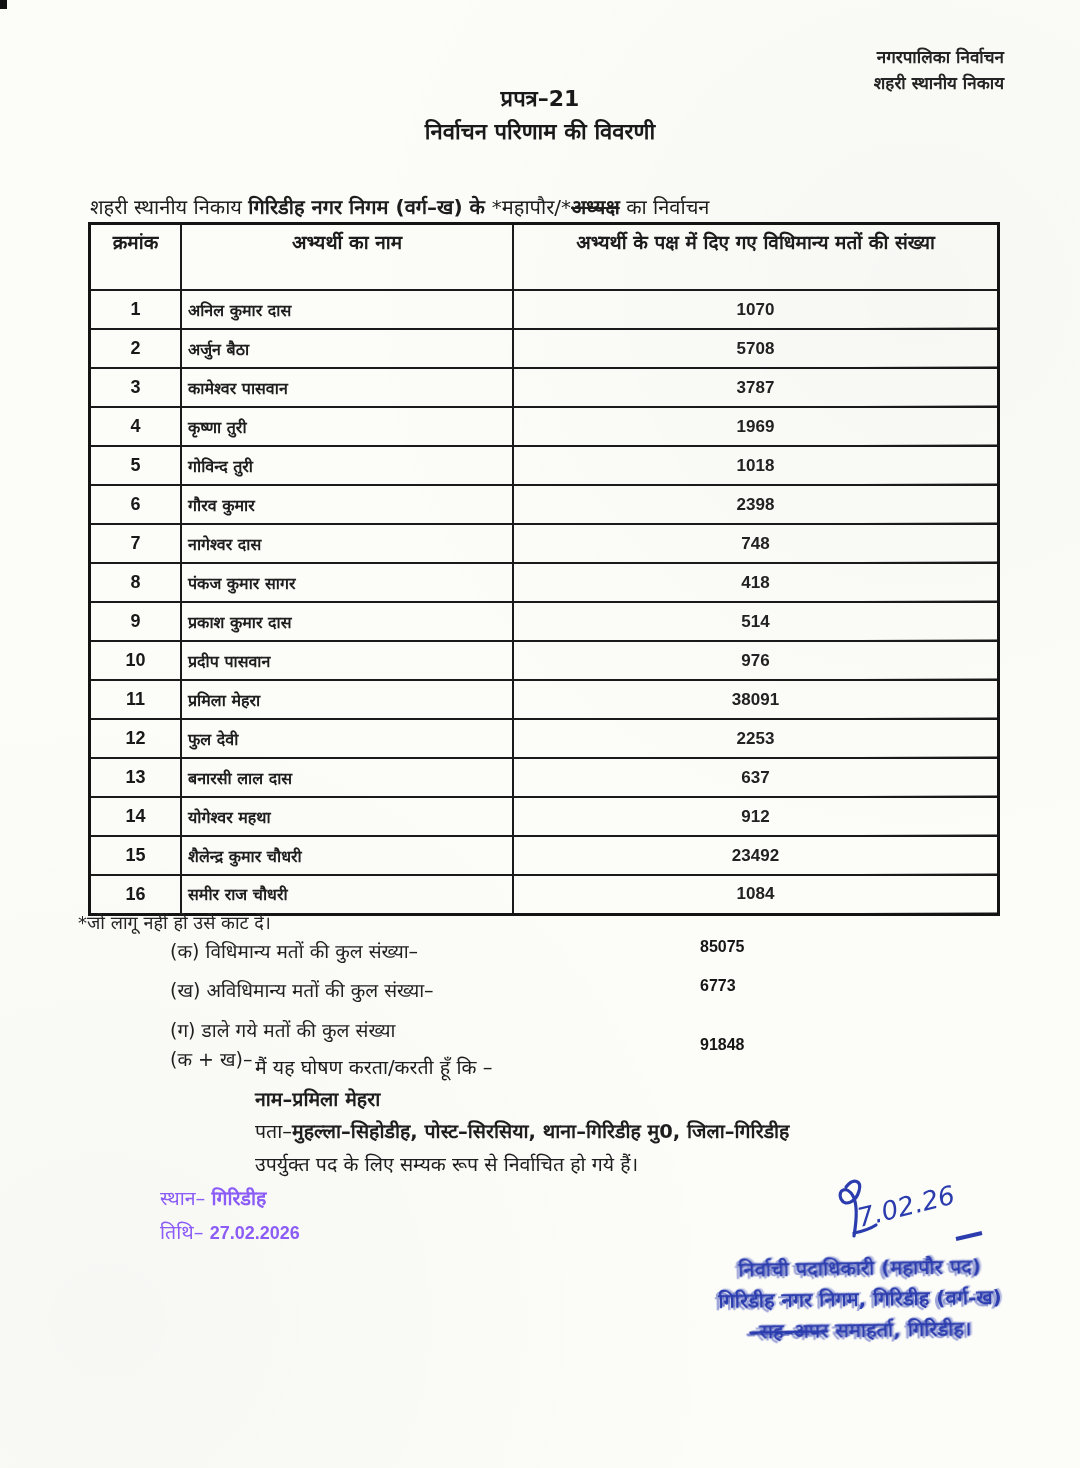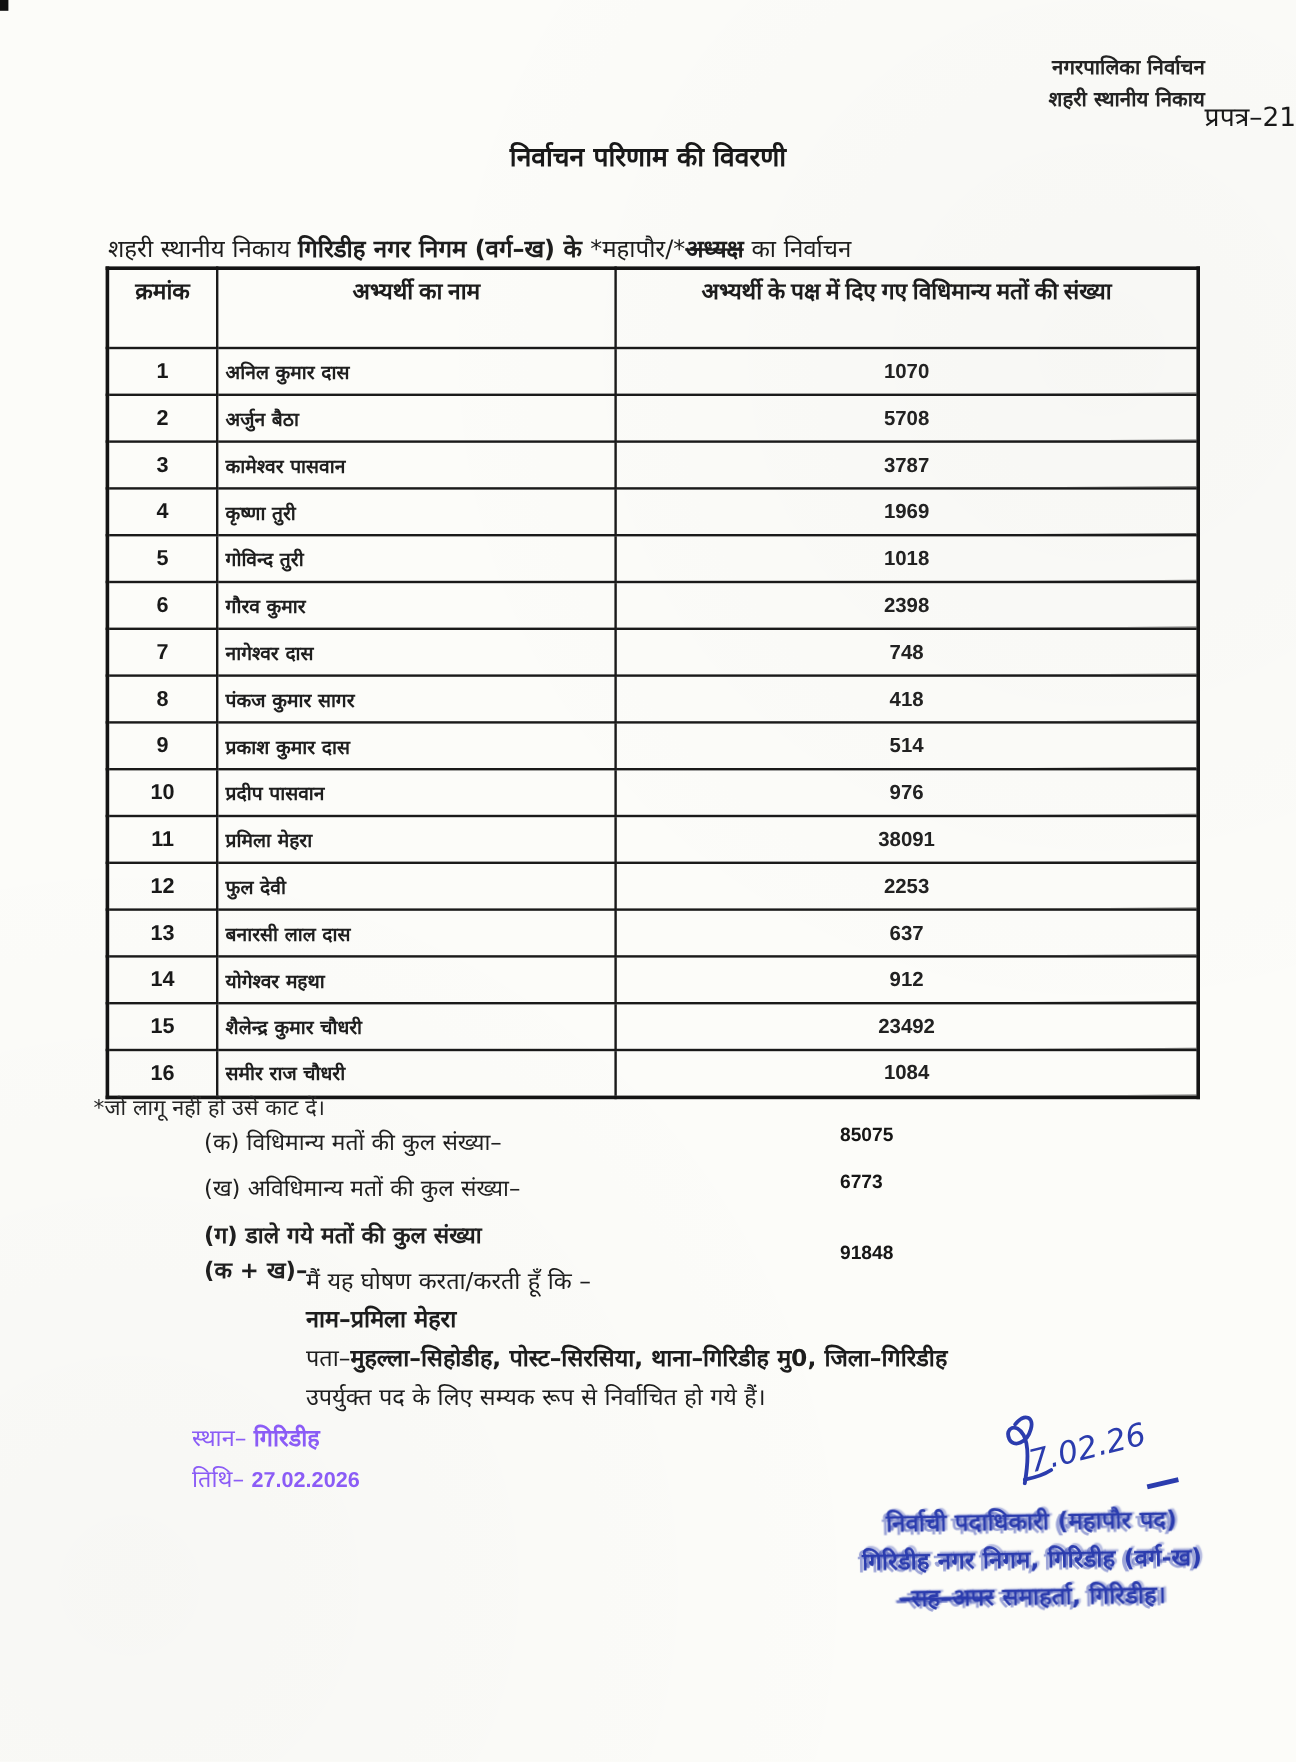--- a/index.html
+++ b/index.html
@@ -12,21 +12,21 @@
     font-family:"DejaVu Sans","Liberation Sans",sans-serif;
     color:#191919;
   }
   .abs{position:absolute;}
 
   
   .corner{top:44px;right:76px;text-align:right;font-size:17px;font-weight:700;line-height:1.55;color:#242424;}
 
   
   .title-block{top:88px;left:0;width:1080px;text-align:center;line-height:1.0;}
-  .form-no{font-size:22px;font-weight:400;margin-bottom:11px;text-align:right;}
+  .form-no{font-size:22px;font-weight:700;margin-bottom:11px;}
   .rule-no{font-size:21px;font-weight:700;margin-bottom:12px;}
   .heading{font-size:22px;font-weight:700;}
 
   
   .subtitle{top:193px;left:90px;width:940px;font-size:20px;color:#1d1d1d;}
   .subtitle .b{font-weight:700;}
   .subtitle .struck{text-decoration:line-through;text-decoration-thickness:2px;}
 
   
   table.results{
@@ -37,40 +37,40 @@
   table.results th, table.results td{
     border:2px solid #1a1a1a;
     padding:0 6px;
     overflow:hidden;white-space:nowrap;
   }
   th.h-sn{width:77px;}
   th.h-name{width:318px;}
   th.h-votes{width:auto;}
   table.results thead th{
     height:60px;vertical-align:top;padding-top:4px;
-    font-size:19px;font-weight:700;color:#1c1c1c;font-family:Liberation Serif, serif;
+    font-size:19px;font-weight:700;color:#1c1c1c;
   }
   table.results tbody tr{height:39px;}
   td.sn{text-align:center;font-size:18px;font-weight:700;font-family:"Liberation Sans",sans-serif;}
   td.name{font-size:16px;font-weight:600;padding-left:8px;color:#1e1e1e;}
   td.votes{text-align:center;font-size:17px;font-weight:700;font-family:"Liberation Sans",sans-serif;position:relative;padding-top:8px;color:#222;}
   td.votes::after{ 
     content:"";position:absolute;right:-2px;bottom:-2px;height:2px;width:58%;
     background:#242424;opacity:.75;transform:skewY(-.35deg);
   }
   tr.winner td.name{font-weight:800;}
   tr.winner td.votes{font-weight:800;}
 
   
   .footnote{top:910px;left:78px;font-size:18px;color:#242424;}
   .totals{top:938px;left:170px;width:700px;font-size:19px;color:#1f1f1f;}
   .totals .trow{display:flex;margin-bottom:13px;}
   .totals .tlabel{width:530px;}
   .totals .tvalue{font-weight:700;font-family:"Liberation Sans",sans-serif;font-size:16px;color:#161616;}
-  .totals .two-line .tlabel{line-height:1.5;font-weight:bold;}
+  .totals .two-line .tlabel{line-height:1.5;}
   .totals .two-line .tvalue{align-self:center;}
 
   
   .declaration{top:1052px;left:255px;width:720px;font-size:19.5px;line-height:1.65;color:#1d1d1d;}
   .declaration .b{font-weight:700;}
 
   
   .placedate{top:1182px;left:160px;font-size:19.5px;line-height:1.75;color:#8b5cf6;}
   .placedate .b{font-weight:700;}
   .placedate .dt{font-family:"Liberation Sans",sans-serif;font-weight:700;font-size:18px;}

